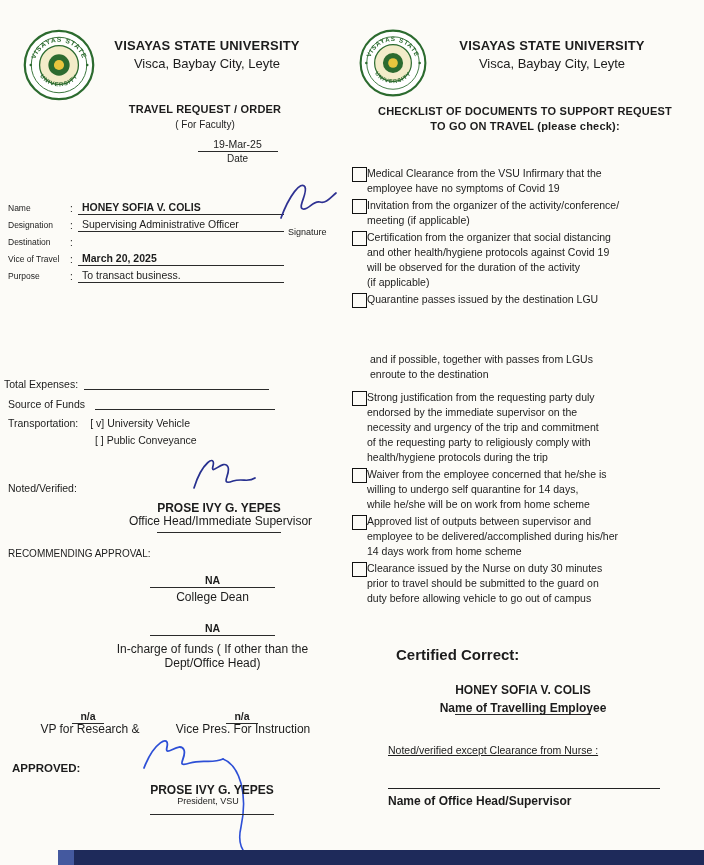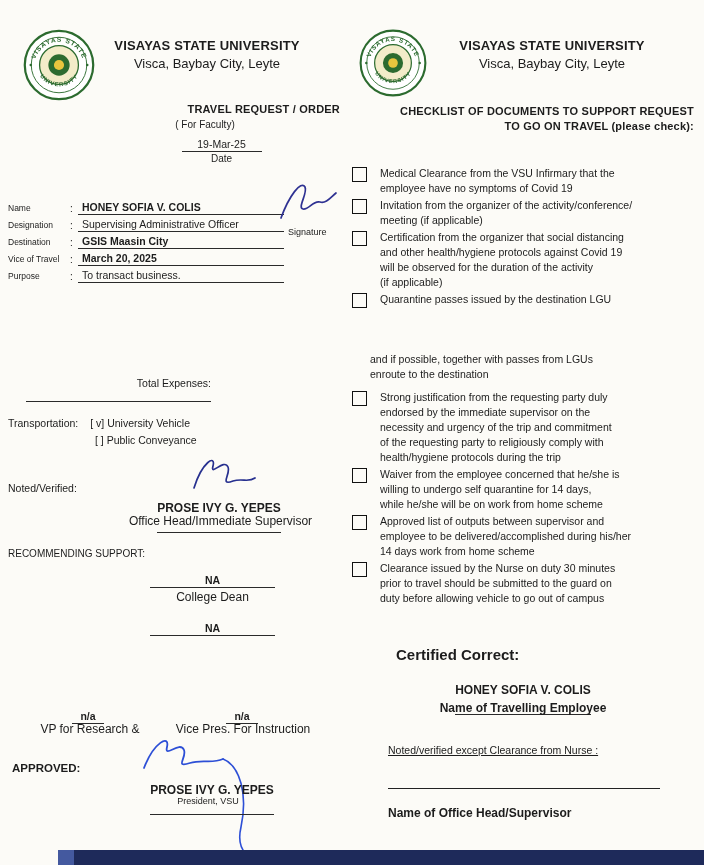--- a/index.html
+++ b/index.html
@@ -4,34 +4,34 @@
 <style>
   html,body{margin:0;padding:0;}
   body{background:#e8e8e6;font-family:"Liberation Sans","DejaVu Sans",sans-serif;color:#1c1c1c;}
   .page{position:relative;width:704px;height:865px;background:#fcfbf7;overflow:hidden;margin:0 auto;
         box-shadow:0 0 4px rgba(0,0,0,.25);}
   .abs{position:absolute;}
   .center{text-align:center;}
   .bold{font-weight:bold;}
   .uni-name{font-size:13px;font-weight:bold;letter-spacing:.2px;}
   .uni-addr{font-size:13px;margin-top:3px;}
-  .sec-title{font-size:11px;font-weight:bold;letter-spacing:.2px;line-height:15px;text-align:right;}
+  .sec-title{font-size:11px;font-weight:bold;letter-spacing:.2px;line-height:15px;}
   .sub{font-size:10px;}
   .u{border-bottom:1.2px solid #2a2a2a;}
   .field-row{display:flex;align-items:flex-end;height:17px;}
   .field-label{width:62px;font-size:8.5px;padding-bottom:2px;}
   .field-colon{width:8px;font-size:10px;padding-bottom:1px;}
   .field-value{width:202px;font-size:10.5px;border-bottom:1.2px solid #2a2a2a;padding:0 0 1px 4px;white-space:nowrap;}
   .val-bold{font-weight:bold;}
   .line-row{display:flex;align-items:flex-end;font-size:10.5px;}
   .blank-line{display:inline-block;border-bottom:1.2px solid #2a2a2a;height:12px;}
   .sig-name{font-size:12px;font-weight:bold;border-bottom:1.2px solid #2a2a2a;padding-bottom:17px;}
   .caption{font-size:12px;}
   .small-cap{font-size:9px;}
-  .chk-item{display:flex;gap:13px;margin-bottom:2px;}
+  .chk-item{display:flex;gap:0;margin-bottom:2px;}
   .cb{width:13px;height:13px;border:1.6px solid #111;flex:0 0 13px;margin-top:1px;background:#fcfbf7;}
   .item-text{font-size:10.5px;line-height:15px;white-space:pre-line;width:312px;}
   .note-text{font-size:10.5px;line-height:15px;white-space:pre-line;margin:0 0 8px 18px;}
   .gap-after{margin-bottom:44px;}
   .footer-strip{position:absolute;left:58px;right:0;top:850px;height:15px;
                 background:linear-gradient(90deg,#44599f 0 16px,#1e2a5a 16px);}
   svg text{font-family:"Liberation Sans",sans-serif;}
 </style>
 </head>
 <body>
@@ -61,90 +61,97 @@
   <div class="abs center" style="left:98px;top:38px;width:218px;">
     <div class="uni-name">VISAYAS STATE UNIVERSITY</div>
     <div class="uni-addr">Visca, Baybay City, Leyte</div>
   </div>
 
   <div class="abs center" style="left:70px;top:102px;width:270px;">
     <div class="sec-title">TRAVEL REQUEST / ORDER</div>
     <div class="sub" style="margin-top:2px;">( For Faculty)</div>
   </div>
 
-  <div class="abs center" style="left:164px;top:134px;width:115px;">
+  <div class="abs center" style="left:180px;top:134px;width:115px;">
     <div class="u" style="display:inline-block;min-width:72px;font-size:10.5px;padding:0 4px 1px;">19-Mar-25</div>
     <div class="sub" style="margin-top:1px;">Date</div>
   </div>
 
   <div class="abs" style="left:8px;top:198px;width:330px;">
     <div class="field-row">
       <span class="field-label">Name</span>
       <span class="field-colon">:</span>
       <span class="field-value val-bold">HONEY SOFIA V. COLIS</span>
     </div>
     <div class="field-row">
       <span class="field-label">Designation</span>
       <span class="field-colon">:</span>
       <span class="field-value">Supervising Administrative Officer</span>
     </div>
     <div class="field-row">
       <span class="field-label">Destination</span>
       <span class="field-colon">:</span>
-      <span class="field-value val-bold">GSIS Maasin City</span>
     </div>
     <div class="field-row">
       <span class="field-label">Vice of Travel</span>
       <span class="field-colon">:</span>
       <span class="field-value val-bold">March 20, 2025</span>
     </div>
     <div class="field-row">
       <span class="field-label">Purpose</span>
       <span class="field-colon">:</span>
       <span class="field-value">To transact business.</span>
     </div>
   </div>
 
   <div class="abs" style="left:277px;top:178px;">
     <svg width="62" height="50" viewBox="0 0 62 50">
       <path d="M4 40 C 12 18, 24 2, 28 9 C 31 15, 20 30, 26 31 C 32 32, 36 22, 43 24 C 49 26, 54 19, 59 15" fill="none" stroke="#2e3192" stroke-width="1.7" stroke-linecap="round"></path>
     </svg>
   </div>
   <div class="abs small-cap" style="left:288px;top:227px;">Signature</div>
 
-  <div class="abs line-row" style="left:20px;top:377px;flex-direction:column;">
+  <div class="abs line-row" style="left:4px;top:377px;">
     <span>Total Expenses:</span>
     <span class="blank-line" style="width:185px;margin-left:6px;"></span>
+  </div>
+  <div class="abs line-row" style="left:8px;top:397px;">
+    <span>Source of Funds</span>
+    <span class="blank-line" style="width:180px;margin-left:10px;"></span>
   </div>
   <div class="abs line-row" style="left:8px;top:417px;">
     <span>Transportation:</span>
     <span style="margin-left:12px;">[ v] University Vehicle</span>
   </div>
   <div class="abs" style="left:95px;top:434px;font-size:10.5px;">[ ] Public Conveyance</div>
 
   <div class="abs" style="left:8px;top:482px;font-size:10.5px;">Noted/Verified:</div>
   <div class="abs" style="left:186px;top:452px;">
     <svg width="74" height="48" viewBox="0 0 74 48">
       <path d="M8 36 C 16 10, 30 2, 27 14 C 24 25, 38 6, 42 15 C 45 22, 33 34, 47 29 C 57 26, 62 31, 69 26" fill="none" stroke="#27308f" stroke-width="1.7" stroke-linecap="round"></path>
     </svg>
   </div>
   <div class="abs center" style="left:143px;top:498px;width:152px;">
     <span class="sig-name">PROSE IVY G. YEPES</span>
   </div>
   <div class="abs center caption" style="left:128px;top:514px;width:185px;">Office Head/Immediate Supervisor</div>
 
-  <div class="abs sub" style="left:8px;top:548px;">RECOMMENDING SUPPORT:</div>
+  <div class="abs sub" style="left:8px;top:548px;">RECOMMENDING APPROVAL:</div>
 
   <div class="abs center" style="left:150px;top:574px;width:125px;">
     <div class="u bold" style="font-size:10.5px;padding-bottom:1px;">NA</div>
     <div class="caption" style="margin-top:2px;">College Dean</div>
   </div>
 
   <div class="abs center" style="left:150px;top:622px;width:125px;">
     <div class="u bold" style="font-size:10.5px;padding-bottom:1px;">NA</div>
+  </div>
+  <div class="abs center caption" style="left:110px;top:642px;width:205px;">
+    <div>In-charge of  funds ( If other than the</div>
+    <div>Dept/Office Head)</div>
   </div>
 
   <div class="abs center" style="left:58px;top:706px;width:60px;">
     <span class="u" style="font-size:10.5px;font-weight:bold;padding:0 8px 1px;">n/a</span>
   </div>
   <div class="abs center caption" style="left:20px;top:722px;width:140px;">VP for Research &amp;</div>
 
   <div class="abs center" style="left:212px;top:706px;width:60px;">
     <span class="u" style="font-size:10.5px;font-weight:bold;padding:0 8px 1px;">n/a</span>
   </div>
@@ -256,17 +263,17 @@
   <div class="abs bold" style="left:396px;top:646px;font-size:15px;">Certified Correct:</div>
 
   <div class="abs center" style="left:428px;top:680px;width:190px;">
     <span class="sig-name">HONEY SOFIA V. COLIS</span>
     <div class="caption bold" style="margin-top:3px;">Name of Travelling Employee</div>
   </div>
 
   <div class="abs" style="left:388px;top:744px;font-size:10.5px;text-decoration:underline;">Noted/verified except Clearance from Nurse :</div>
 
   <div class="abs" style="left:388px;top:788px;width:272px;border-top:1.4px solid #222;"></div>
-  <div class="abs caption bold" style="left:388px;top:794px;margin-top:12px;">Name of Office Head/Supervisor</div>
+  <div class="abs caption bold" style="left:388px;top:794px;">Name of Office Head/Supervisor</div>
 
   <div class="footer-strip"></div>
 
 </div>
 
 </body></html>

